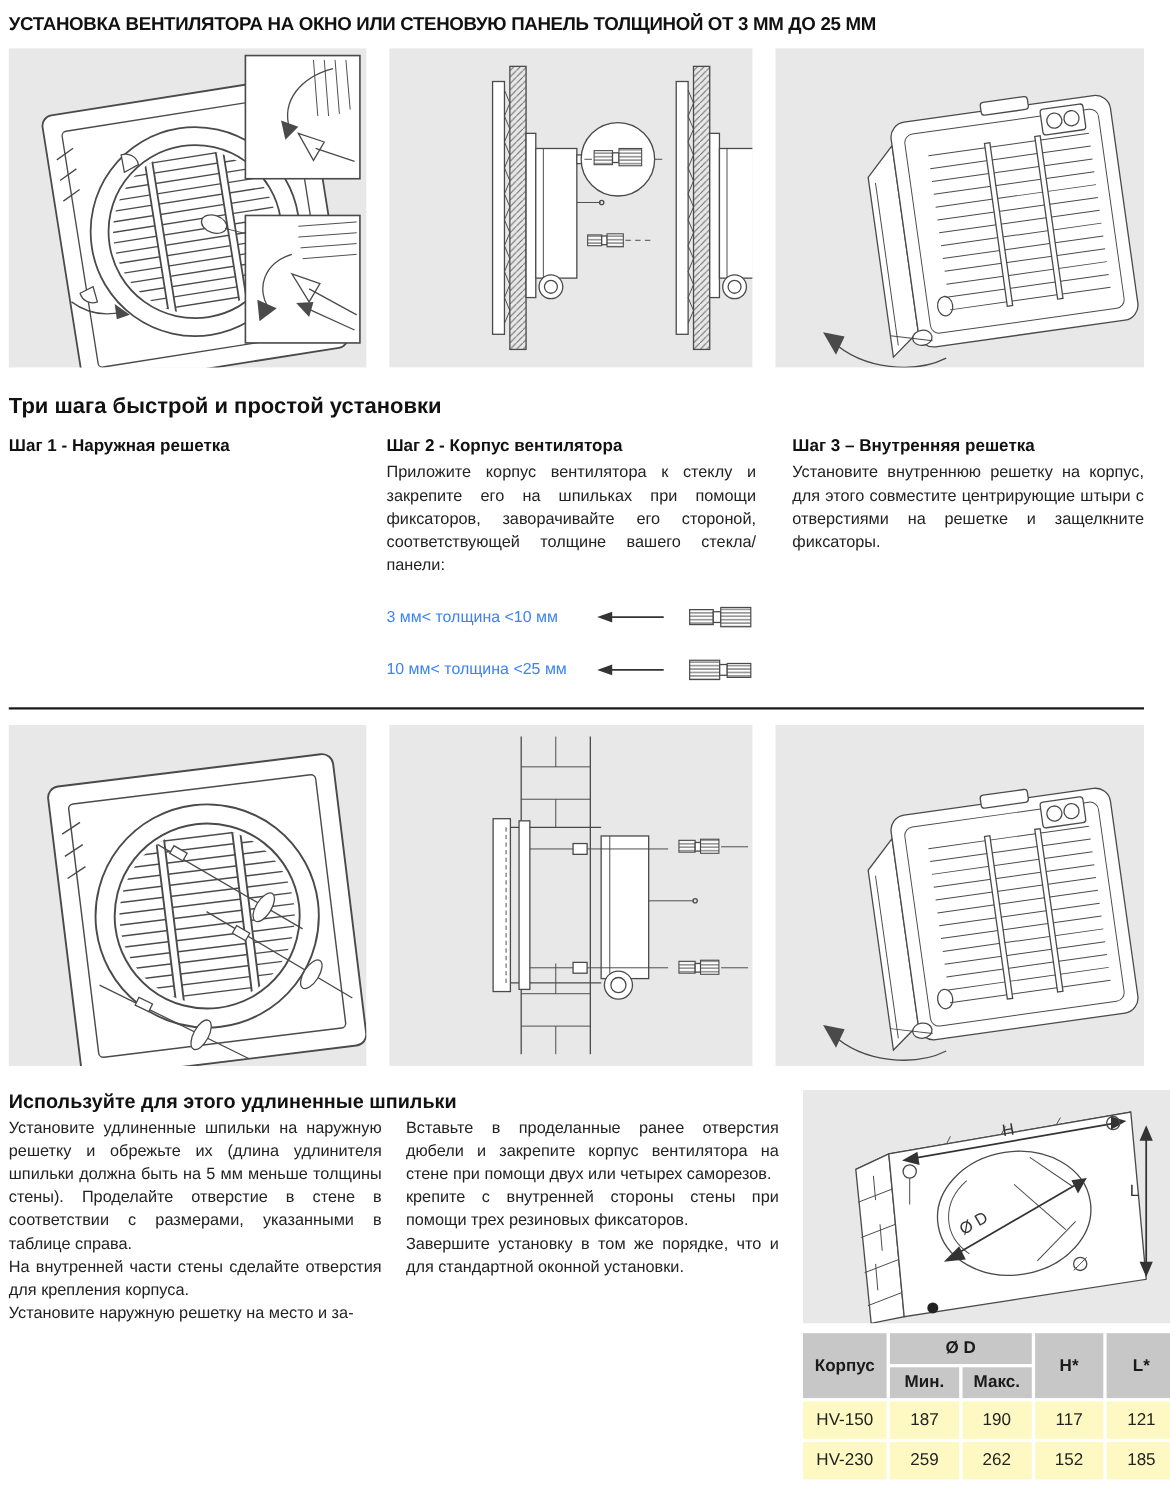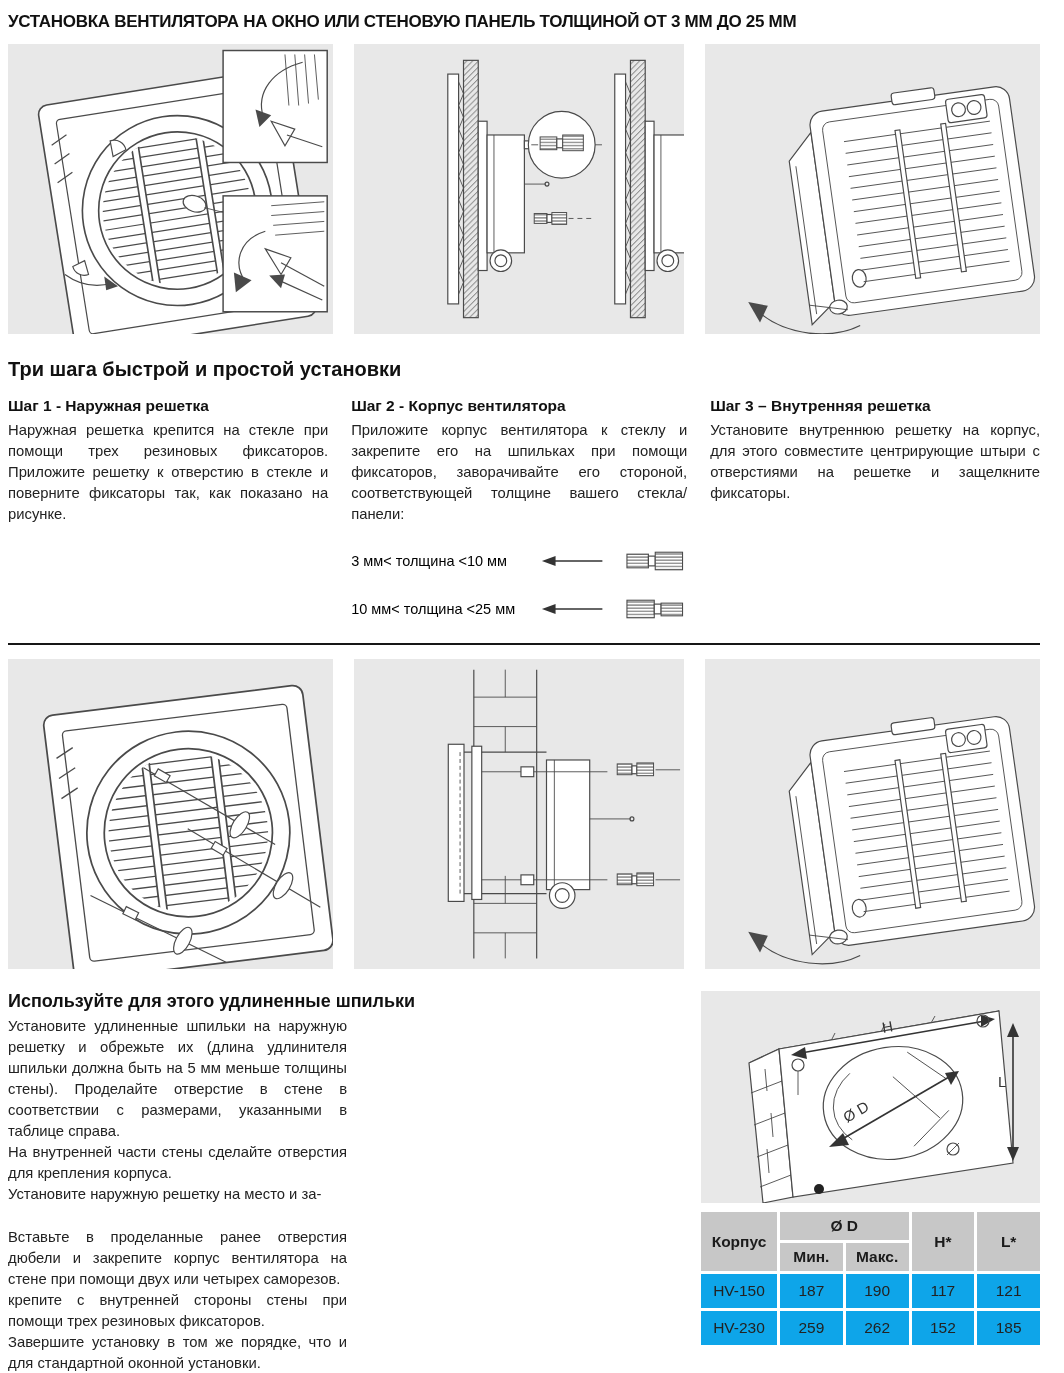--- a/index.html
+++ b/index.html
@@ -5,40 +5,40 @@
   html,body{margin:0;padding:0;background:#fff;}
   .page{width:1064px;height:1373px;box-sizing:border-box;padding:8px 24px 0 8px;
         font-family:"Liberation Sans","DejaVu Sans",sans-serif;color:#1d1d1d;overflow:hidden;background:#fff;}
   .doc-title{font-size:17px;font-weight:700;letter-spacing:-0.3px;color:#111;margin:4px 0 12px 0;}
   .illus-row{display:flex;gap:21px;}
   .panel{background:#e8e8e8;}
   .p1{width:331px;height:290px;} .p2{width:336px;height:290px;} .p3{width:341px;height:290px;}
   .q1{width:331px;height:310px;} .q2{width:336px;height:310px;} .q3{width:341px;height:310px;}
   .panel svg{display:block;width:100%;height:100%;}
   .steps-heading{font-size:20px;font-weight:700;margin:24px 0 16px 0;color:#111;}
-  .steps-row{display:flex;gap:23px;}
+  .steps-row{display:flex;gap:33px;}
   .step1{width:331px;} .step2{width:336px;} .step3{width:341px;}
   .step h3{font-size:15.5px;font-weight:700;margin:0 0 5px 0;color:#111;}
   .step p,.tcol p{font-size:14.8px;line-height:1.42;text-align:justify;margin:0;color:#222;}
   .thickness-row{display:flex;align-items:center;margin-top:24px;}
-  .thickness-label{font-size:14.5px;color:#000000;width:192px;}
+  .thickness-label{font-size:14.5px;color:#3b82f6;width:192px;}
   .divider{border:none;border-top:2px solid #161616;margin:22px 0 14px 0;}
   .sub-title{font-size:18px;font-weight:700;margin:0 0 4px 0;color:#111;}
   .sub-subtitle{font-size:15px;font-weight:700;margin:0 0 18px 0;color:#111;}
   .bottom{display:flex;gap:22px;margin-top:22px;}
   .bottom-left{width:700px;}
-  .textcols{display:flex;gap:22px;flex-direction:column;}
+  .textcols{display:flex;gap:22px;}
   .tcol{width:339px;}
   .tcol p{margin:0;}
   .bottom-right{width:339px;}
   .dim-panel{width:339px;height:212px;}
   table.spec{border-collapse:separate;border-spacing:3px;margin:6px 0 0 -3px;width:345px;
              font-size:15.5px;table-layout:fixed;}
   table.spec th{background:#c7c7c7;font-weight:700;color:#1b1b1b;padding:5px 2px;text-align:center;}
-  table.spec td{background:#0ea5e9;color:#222;padding:8px 2px;text-align:center;}
+  table.spec td{background:#fef9c3;color:#222;padding:8px 2px;text-align:center;}
   .col-model{width:76px;}
   .ln{stroke:#4a4a4a;stroke-width:1.2;fill:none;}
   .wh{stroke:#4a4a4a;stroke-width:1.2;fill:#fff;}
   .thin{stroke:#4a4a4a;stroke-width:0.9;fill:none;}
   .dimtxt{font-size:15px;fill:#333;font-family:"Liberation Sans","DejaVu Sans",sans-serif;}
 </style>
 </head>
 <body>
 
 <svg width="0" height="0" style="position:absolute" aria-hidden="true">
@@ -217,21 +217,20 @@
           <use href="#fan3d"></use>
         </svg>
     </div>
   </div>
 
   <h2 class="steps-heading">Три шага быстрой и простой установки</h2>
 
   <div class="steps-row">
     <div class="step step1">
       <h3>Шаг 1 - Наружная решетка</h3>
-      <p>Наружная решетка крепится на стекле при помощи трех резиновых фиксаторов. Приложите решетку к отверстию в стекле и поверните фиксаторы так, как показано на рисунке.</p>
     </div>
     <div class="step step2">
       <h3>Шаг 2 - Корпус вентилятора</h3>
       <p>Приложите корпус вентилятора к стеклу и закрепите его на шпильках при помощи фиксаторов, заворачивайте его стороной, соответствующей толщине вашего стекла/панели:</p>
       <div class="thickness-row">
         <span class="thickness-label">3 мм&lt; толщина &lt;10 мм</span>
         <svg width="70" height="14" viewBox="0 0 70 14">
           <line x1="66" y1="7" x2="16" y2="7" stroke="#333" stroke-width="1.6"></line>
           <polygon points="4,7 18,2 18,12" fill="#333"></polygon>
         </svg>

